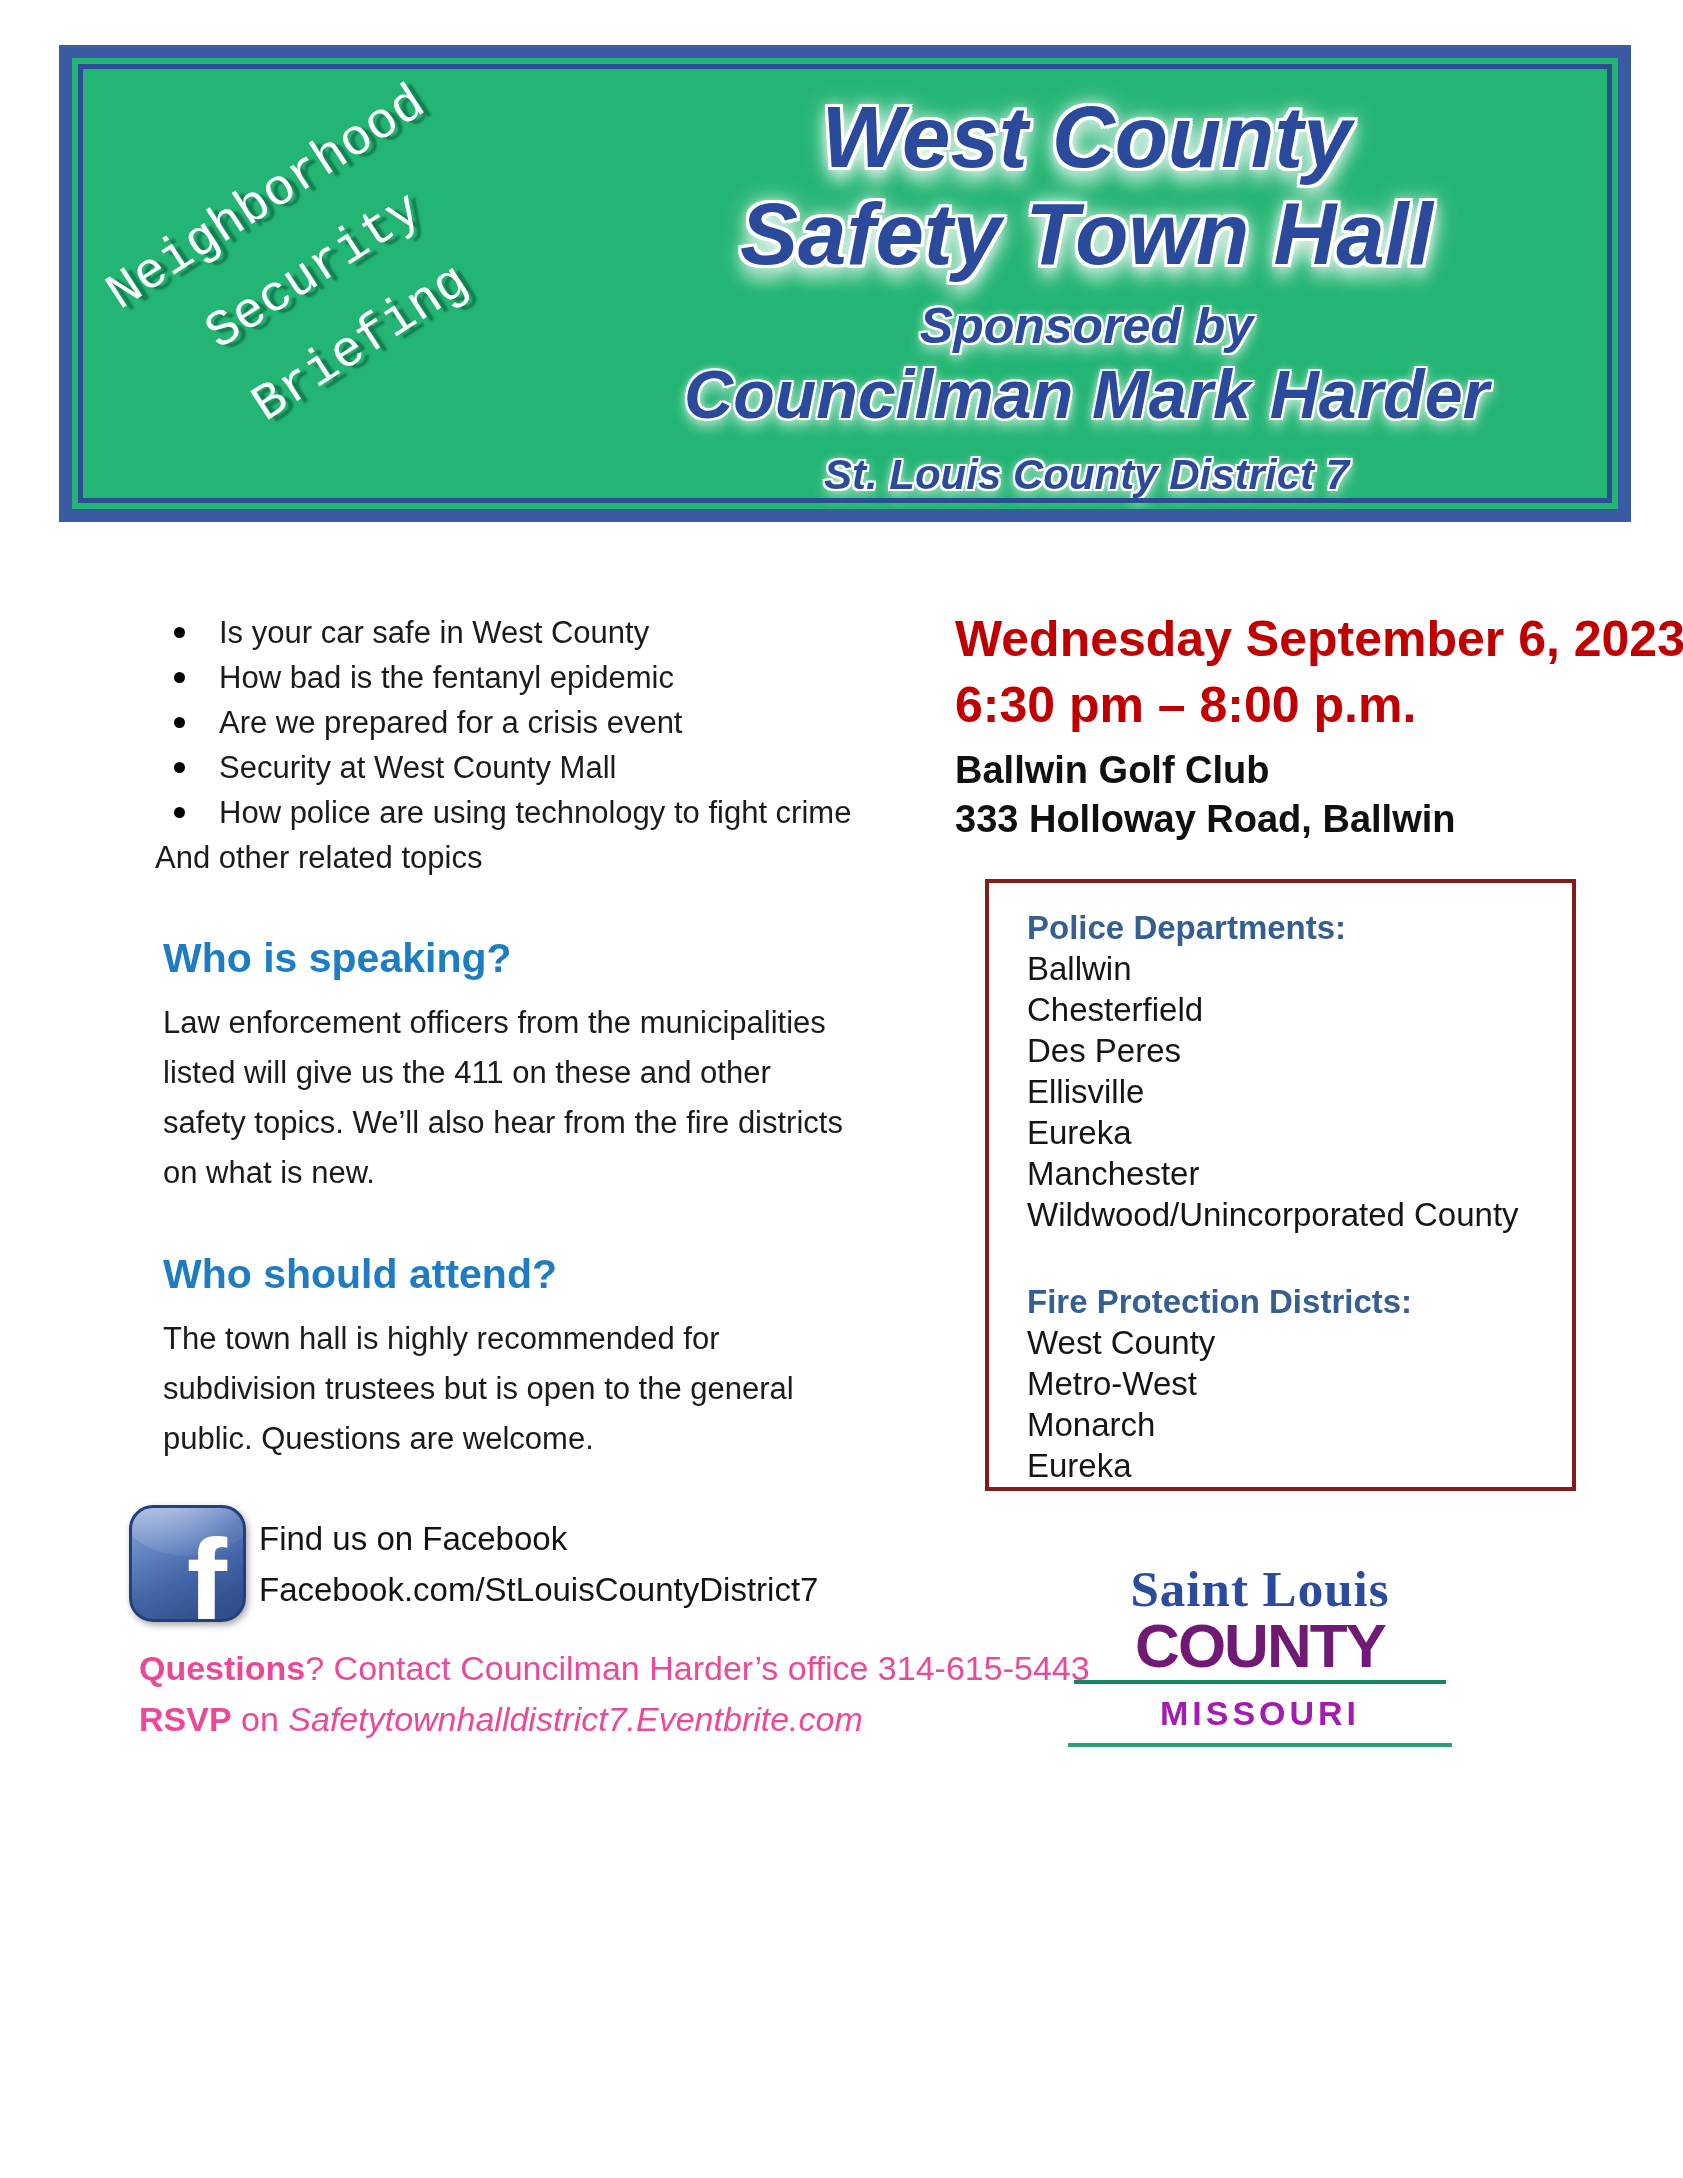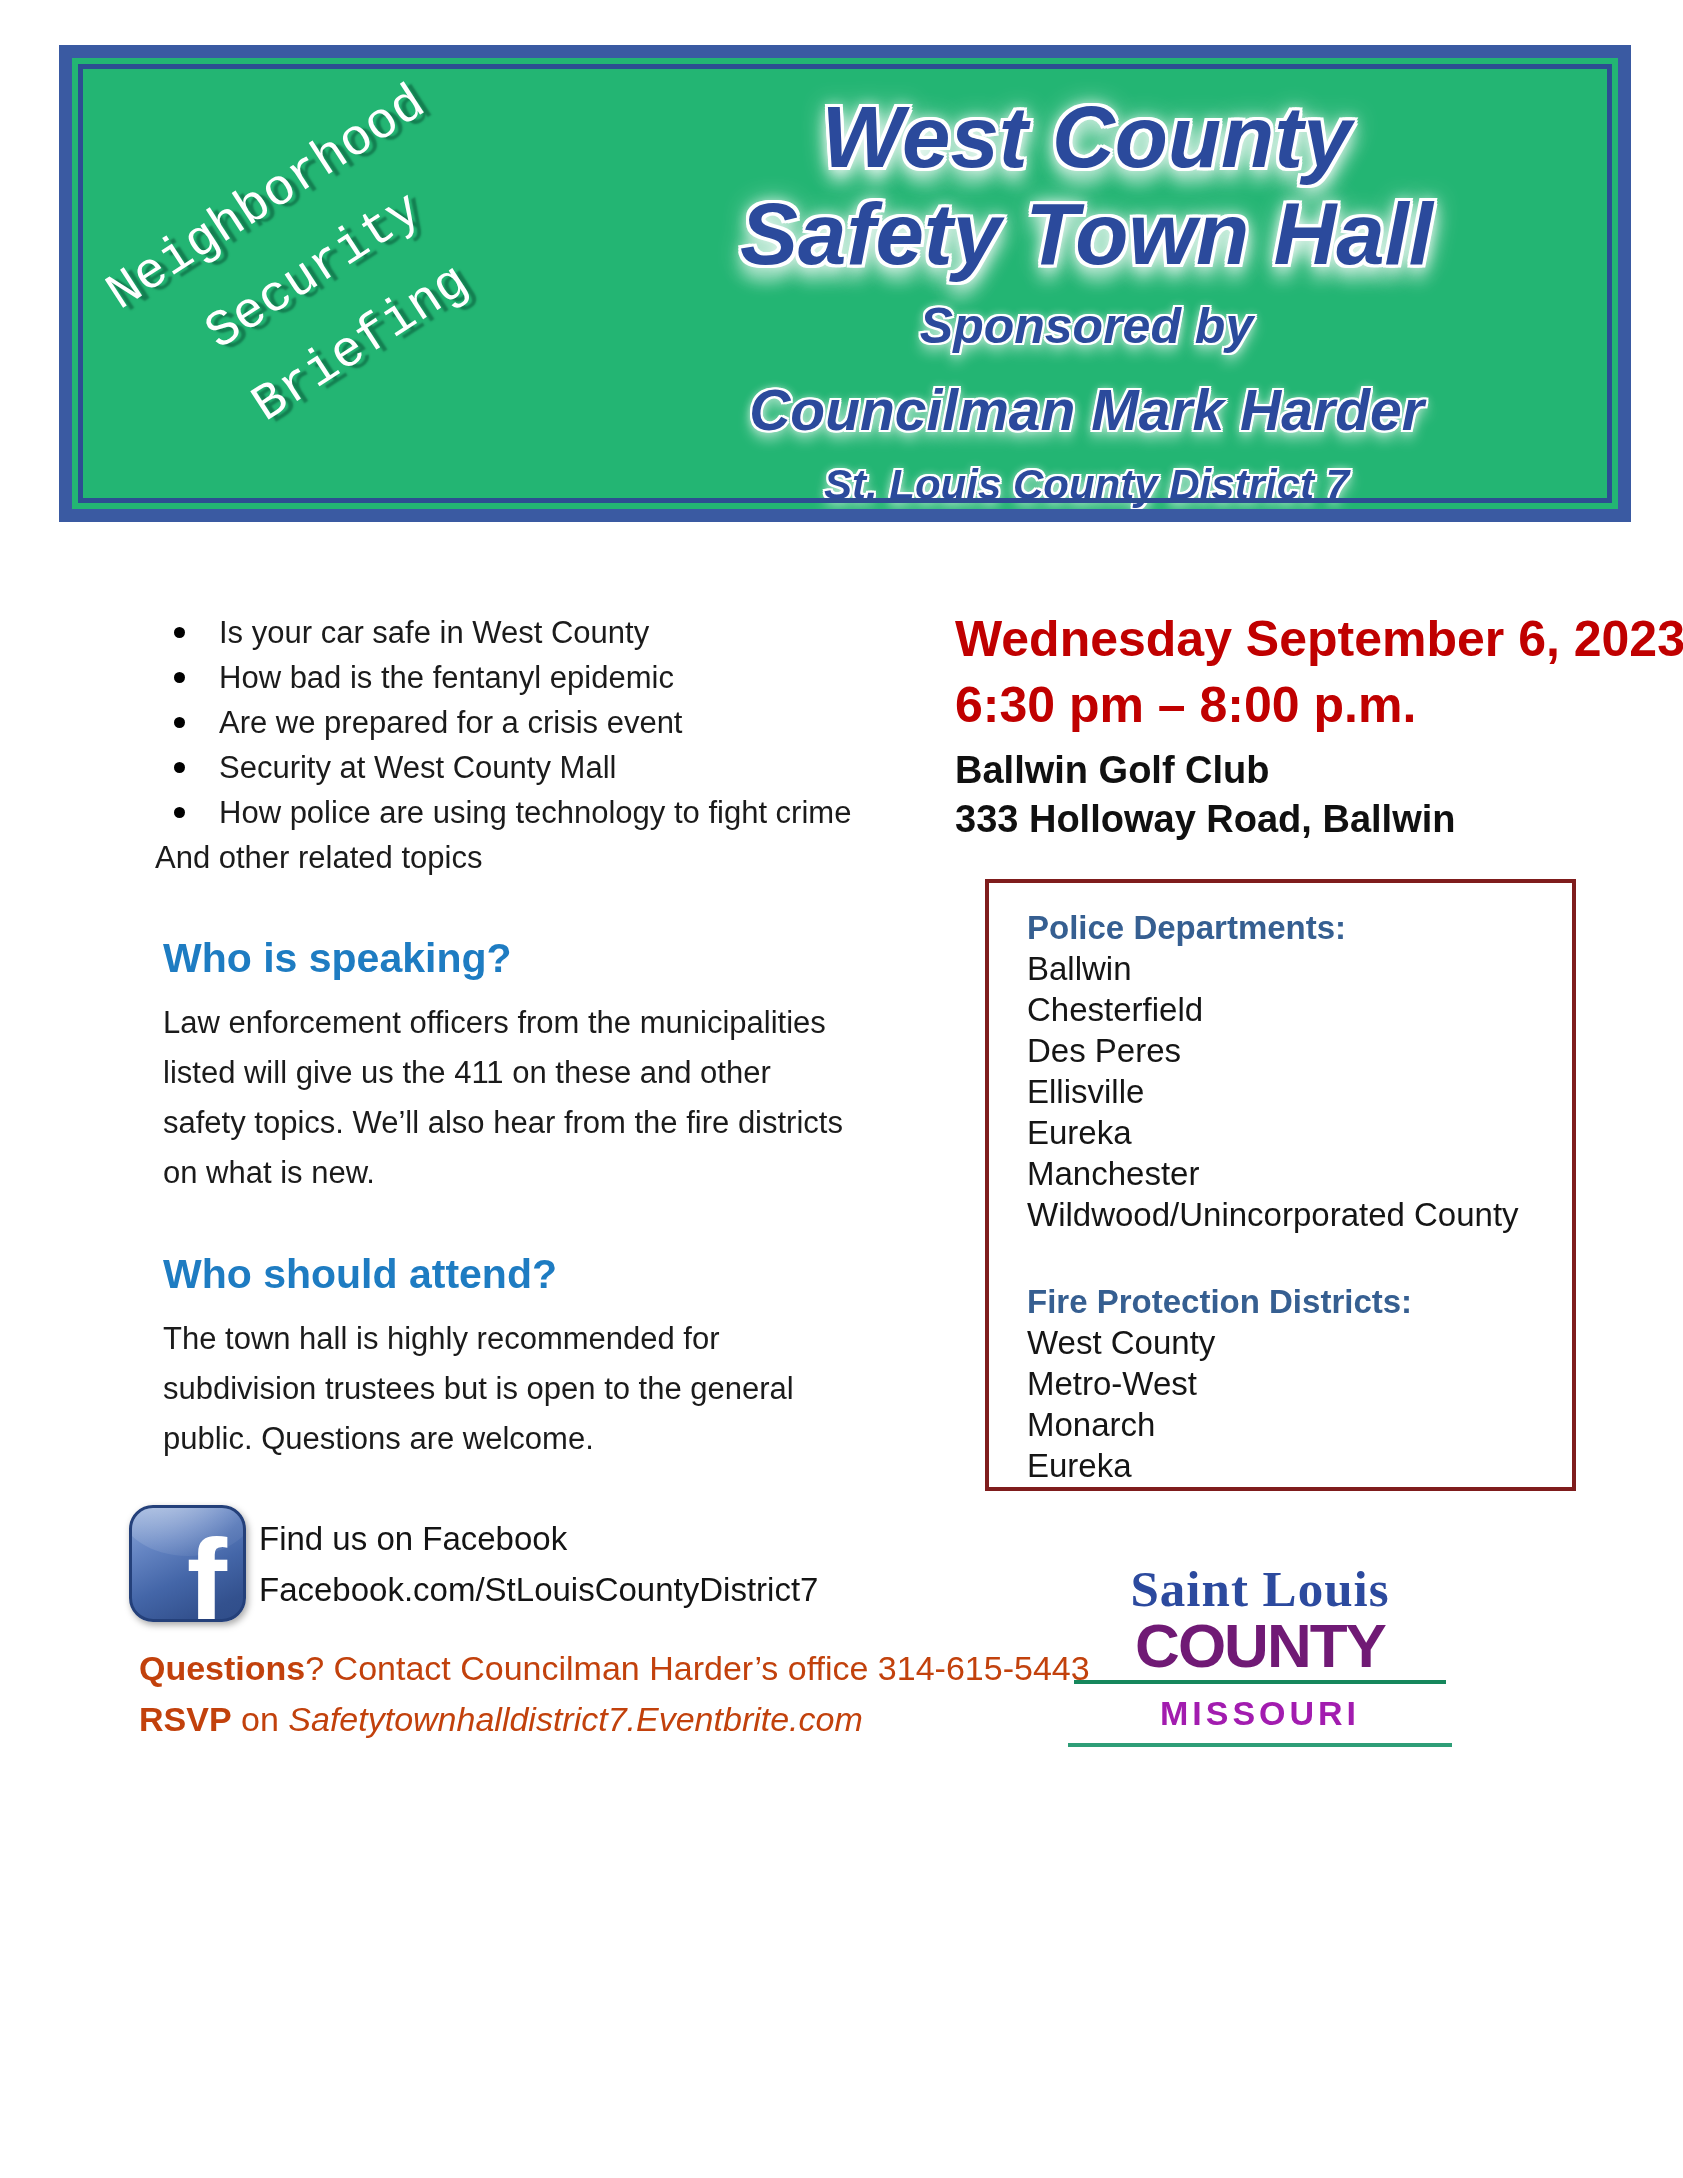--- a/index.html
+++ b/index.html
@@ -40,21 +40,21 @@
   }
   .glow-small{
     text-shadow:
       -2px -2px 0 #fff,2px -2px 0 #fff,-2px 2px 0 #fff,2px 2px 0 #fff,
       0 -2px 0 #fff,0 2px 0 #fff,-2px 0 0 #fff,2px 0 0 #fff,
       0 0 10px rgba(255,255,255,.9),0 8px 14px rgba(255,255,255,.75);
   }
   .title-l1{font-size:87px;line-height:1.12;white-space:nowrap;}
   .title-l2{font-size:87px;line-height:1.12;white-space:nowrap;}
   .subtitle-1{font-size:50px;margin-top:14px;white-space:nowrap;}
-  .subtitle-2{font-size:57px;margin-top:22px;white-space:nowrap;}
+  .subtitle-2{font-size:68px;white-space:nowrap;}
   .subtitle-3{font-size:42px;margin-top:18px;white-space:nowrap;}
 
   
   .col-left{position:absolute;left:155px;top:610px;width:772px;color:#1b1b1b;}
   .h-blue{font-size:41px;font-weight:bold;color:#1e7cc2;margin:0 0 16px 8px;white-space:nowrap;}
   .bullets{margin:0;padding:0;font-size:31px;line-height:45px;}
   .bullets .line{position:relative;padding-left:64px;white-space:nowrap;}
   .bullets .line::before{
     content:"";position:absolute;left:19px;top:17px;width:11px;height:11px;
     border-radius:50%;background:#000;
@@ -95,21 +95,21 @@
     border-radius:50%;
   }
   .fb-f{
     position:absolute;right:16px;bottom:-24px;font-size:121px;line-height:1;
     font-weight:bold;color:#ffffff;
   }
   .fb-text{position:absolute;left:259px;top:1513px;font-size:33px;line-height:51px;color:#141414;}
   .fb-text .line{white-space:nowrap;}
 
   
-  .footer-contact{position:absolute;left:139px;top:1643px;font-size:34px;line-height:51px;color:#c2410c;}
+  .footer-contact{position:absolute;left:139px;top:1643px;font-size:34px;line-height:51px;color:#ec4899;}
   .footer-contact .line{white-space:nowrap;}
   .fw-b{font-weight:bold;}
   .fw-i{font-style:italic;}
 
   
   .logo{position:absolute;left:1074px;top:1564px;width:372px;text-align:center;}
   .logo-saint{
     font-family:"Liberation Serif",serif;font-size:51px;color:#2c4a9e;
     letter-spacing:1px;white-space:nowrap;line-height:1.0;font-weight:bold;
   }

